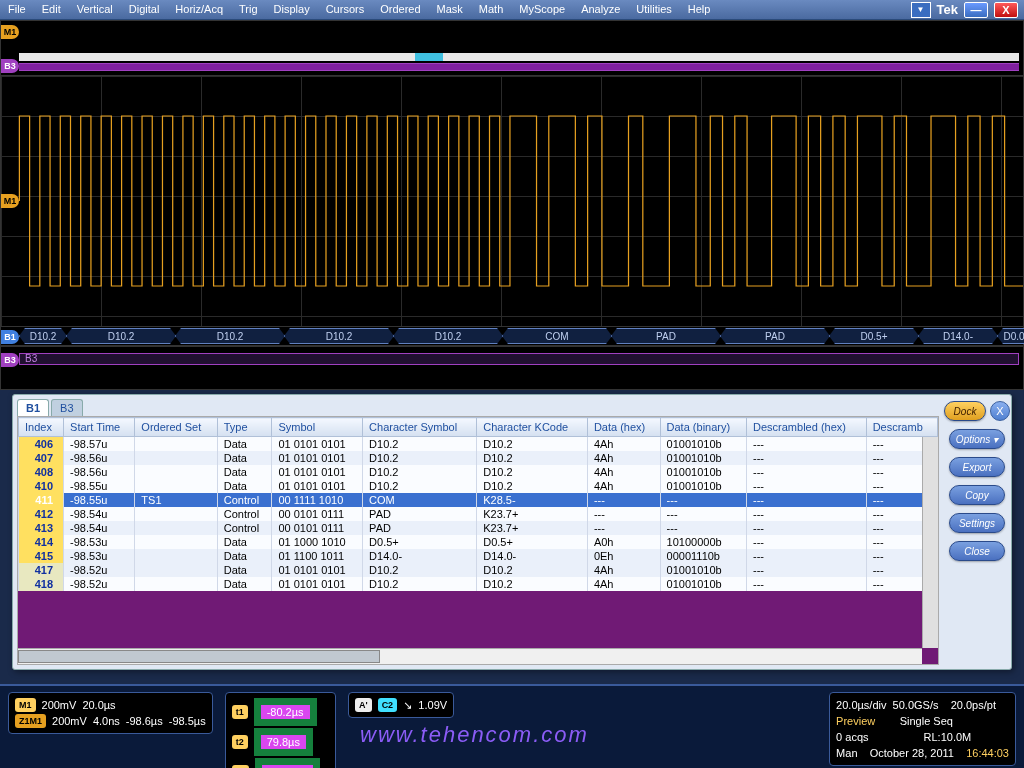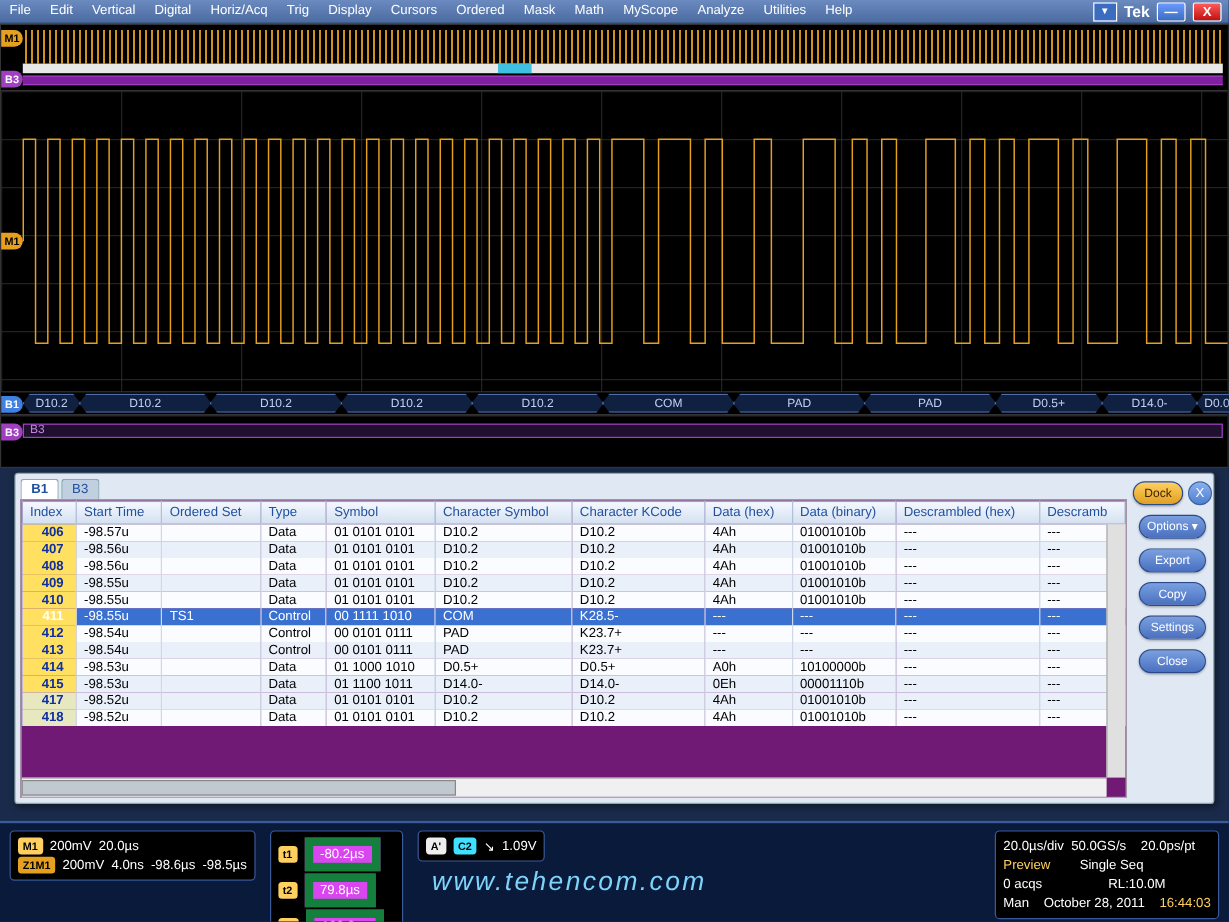--- a/index.html
+++ b/index.html
@@ -49,35 +49,35 @@
   .dtable tr.odd td { background: #eaf0fa; }
   .dtable tr.sel td { background: #3a70d0; color: #fff; }
   .idx-cell { background: #ffe060 !important; color: #1030a0; text-align: right; font-weight: bold; padding-right: 10px !important; }
   .idx-cell.dim { background: #e8e8c0 !important; }
   .hscroll { height: 16px; background: #e0e0e0; border-top: 1px solid #aaa; display:flex; }
   .hscroll .track { flex:1; background:#f0f0f0; position:relative; }
   .hscroll .thumb { position:absolute; left:0; width:40%; top:1px; bottom:1px; background:#c0c8d0; border:1px solid #888; }
   .vscroll { position:absolute; right:0; top:20px; bottom:16px; width:16px; background:#e0e0e0; border-left:1px solid #aaa; }
   
   .side-btns { width: 68px; padding: 6px 4px; display: flex; flex-direction: column; gap: 8px; align-items: center; }
-  .pill-btn { width: 56px; height: 20px; border-radius: 10px; background: linear-gradient(#7aa0e0,#4a70c0); border: 1px solid #2a4a8a; color: #fff; font-size: 10px; display: flex; align-items: center; justify-content: center; box-shadow: 0 1px 2px rgba(0,0,0,0.3); cursor: pointer; }
+  .pill-btn { width: 56px; height: 20px; border-radius: 10px; background: linear-gradient(#7aa0e0,#4a70c0); border: 1px solid #2a4a8a; color: #fff; font-size: 10px; display: flex; align-items: center; justify-content: center; box-shadow: 0 1px 2px rgba(0,0,0,0.3); cursor: pointer; font-style: italic; }
   .pill-btn.yellow { background: linear-gradient(#ffd060,#e0a020); color: #402000; }
   .x-btn { width: 20px; height: 20px; border-radius: 10px; background: linear-gradient(#8ab0f0,#5080d0); color: #fff; font-size: 11px; display: flex; align-items: center; justify-content: center; border:1px solid #3a60a0; }
   .dock-row { display: flex; gap: 4px; align-items: center; }
   
   .status-bar { position: absolute; bottom: 0; left: 0; right: 0; height: 84px; background: #0a1a3a; border-top: 2px solid #3a5a9a; display: flex; align-items: flex-start; padding: 6px 8px; gap: 12px; color: #fff; font-size: 11px; }
   .sb-group { background: #000; border: 1px solid #3a5a9a; border-radius: 4px; padding: 4px 6px; }
   .sb-row { display: flex; align-items: center; gap: 6px; padding: 1px 0; }
   .badge { display: inline-flex; align-items: center; justify-content: center; height: 14px; padding: 0 4px; border-radius: 3px; font-size: 9px; font-weight: bold; color: #000; }
   .bg-y { background: #ffd060; }
   .bg-o { background: #e6a020; }
   .bg-c { background: #40e0ff; }
   .bg-w { background: #eee; }
   .val-box { background: #d946ef; padding: 1px 6px; border: 7px solid #15803d; min-width: 50px; }
-  .watermark { position: absolute; bottom: 20px; left: 360px; color: #7dd3fc; font-size: 22px; font-style: italic; letter-spacing: 2px; }
+  .watermark { position: absolute; bottom: 20px; left: 360px; color: #8b5cf6; font-size: 22px; font-style: italic; letter-spacing: 2px; }
   .sb-right { margin-left: auto; text-align: left; line-height: 16px; }
   .sb-right .yellow { color: #ffd060; }
   .sb-right div { white-space: nowrap; }
 </style>
 </head>
 <body>
 
 <div class="menubar">
   <div id="menu-items" style="display: flex;">
       <div class="menubar-item">File</div>
@@ -199,33 +199,20 @@
               <td></td>
               <td>Data</td>
               <td>01 0101 0101</td>
               <td>D10.2</td>
               <td>D10.2</td>
               <td>4Ah</td>
               <td>01001010b</td>
               <td>---</td>
               <td>---</td>
             </tr>
-            <tr class="odd">
-              <td class="idx-cell">409</td>
-              <td>-98.55u</td>
-              <td></td>
-              <td>Data</td>
-              <td>01 0101 0101</td>
-              <td>D10.2</td>
-              <td>D10.2</td>
-              <td>4Ah</td>
-              <td>01001010b</td>
-              <td>---</td>
-              <td>---</td>
-            </tr>
             <tr class="even">
               <td class="idx-cell">410</td>
               <td>-98.55u</td>
               <td></td>
               <td>Data</td>
               <td>01 0101 0101</td>
               <td>D10.2</td>
               <td>D10.2</td>
               <td>4Ah</td>
               <td>01001010b</td>

